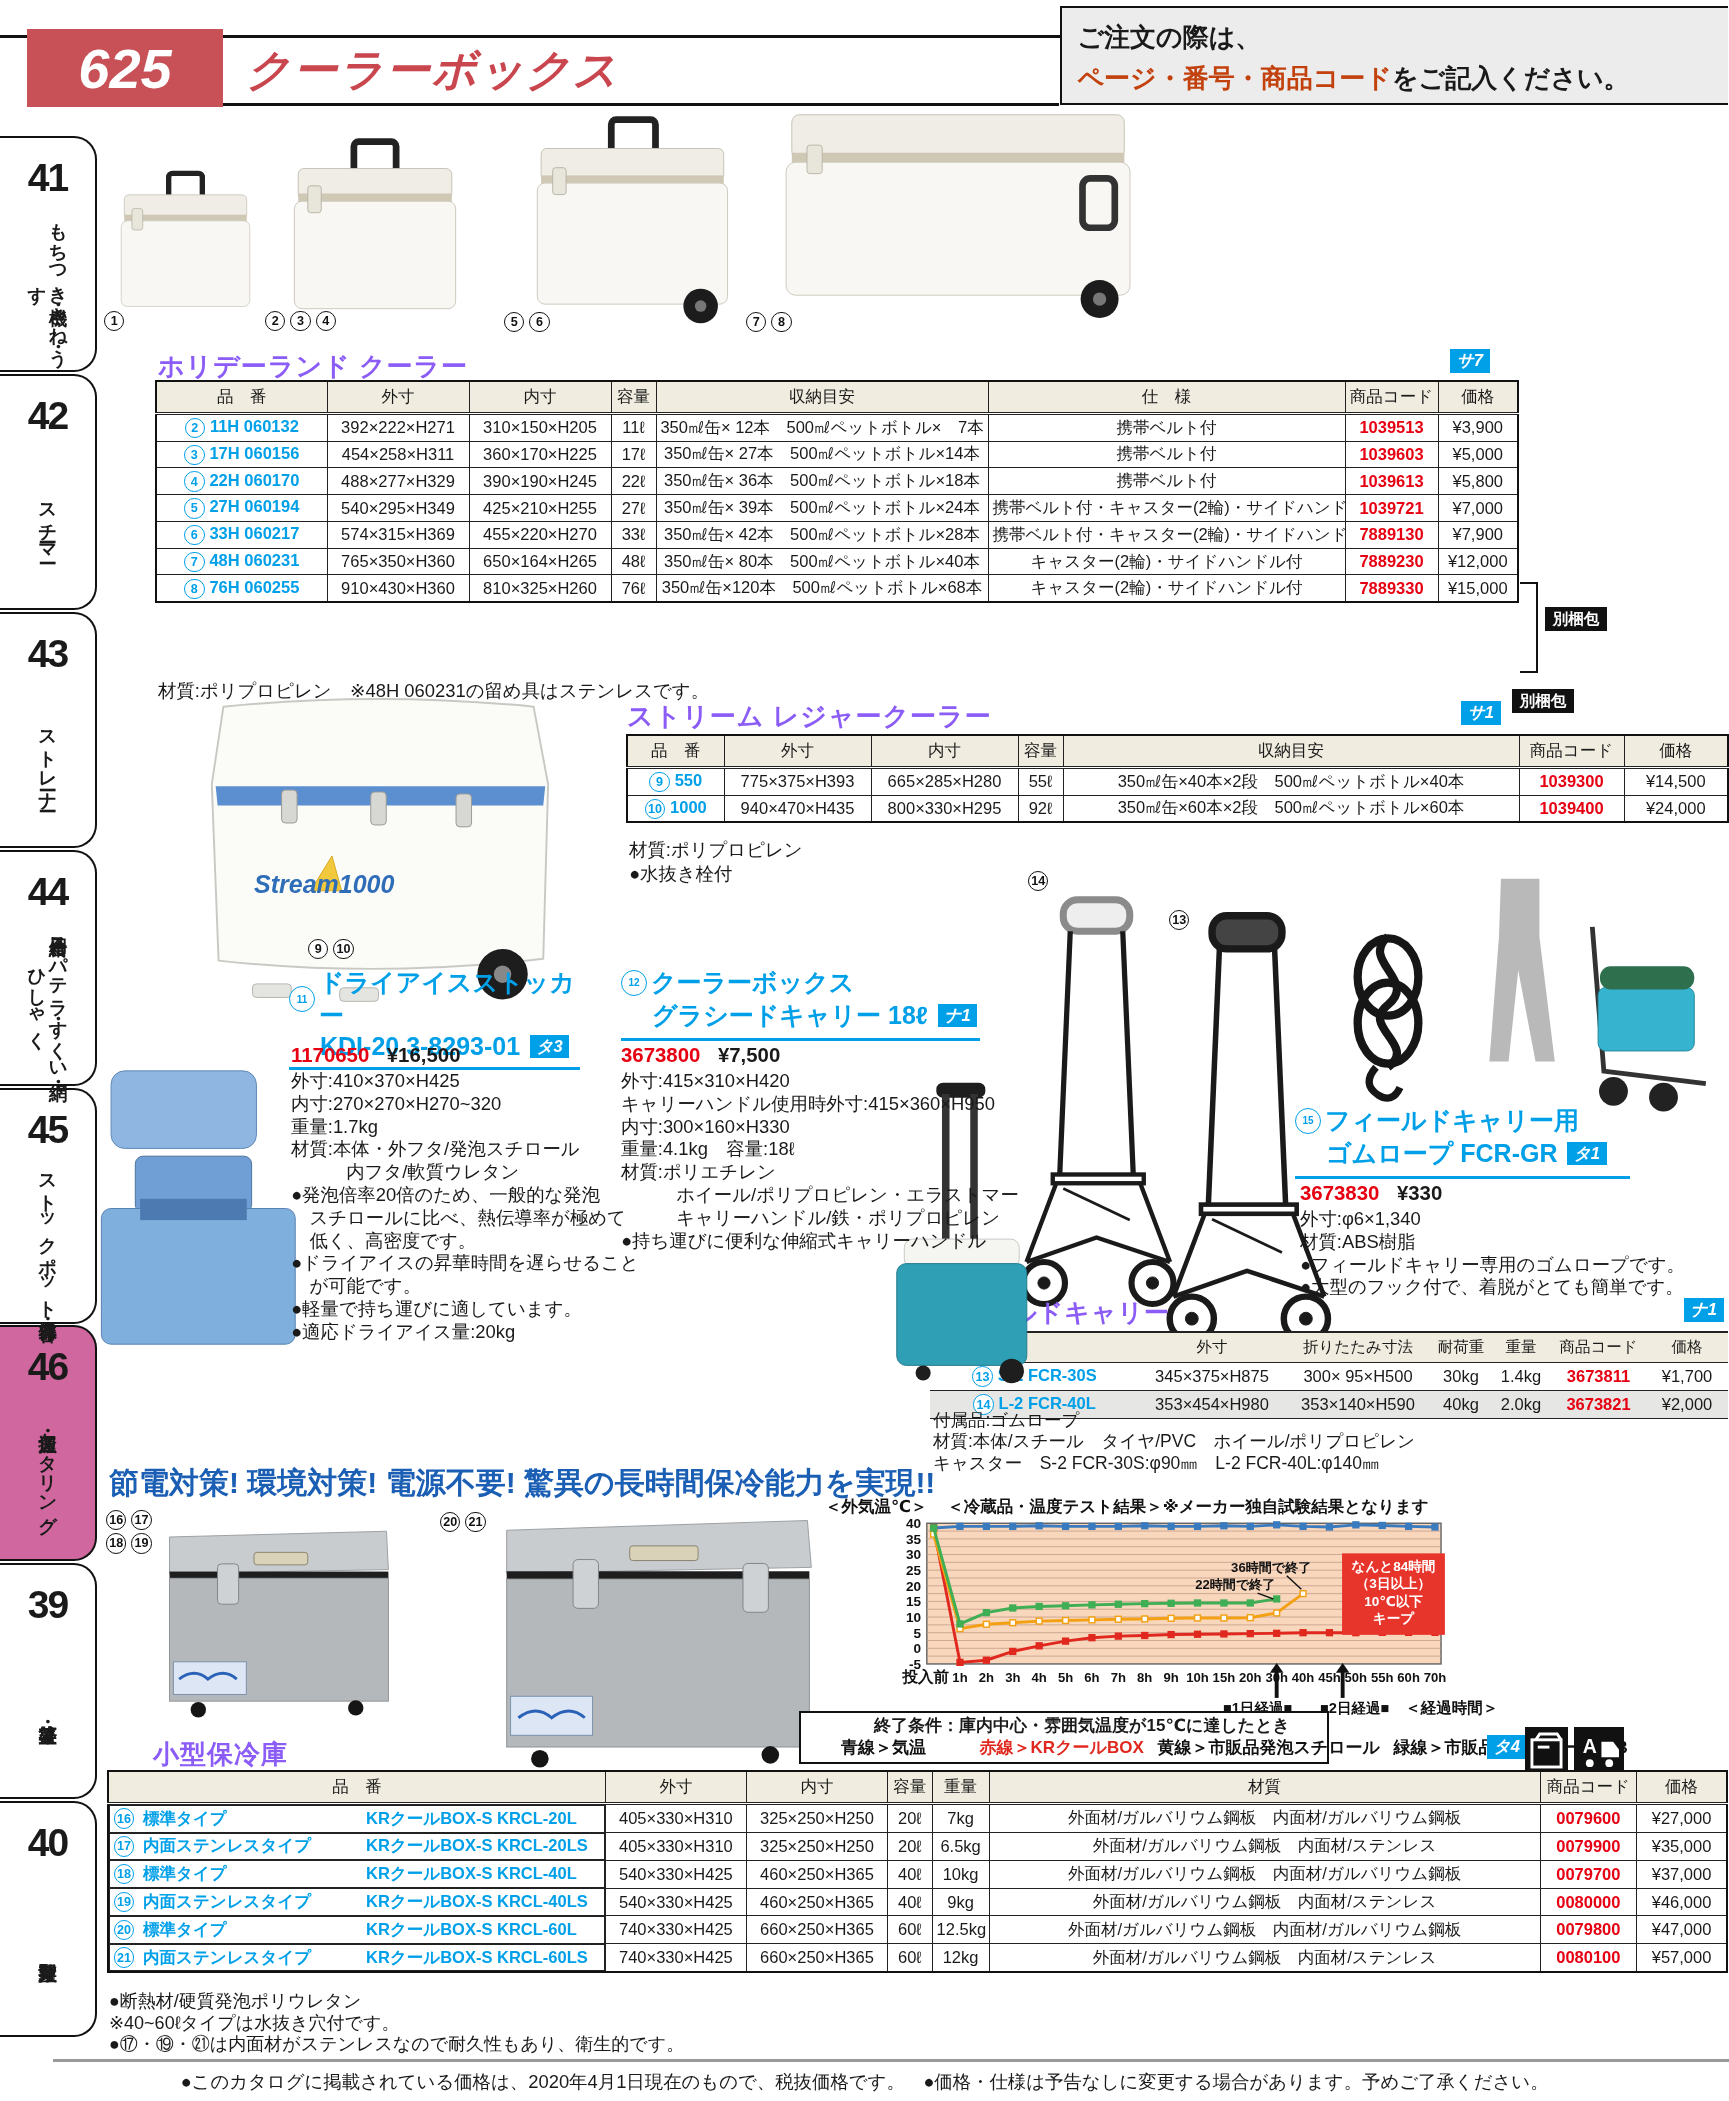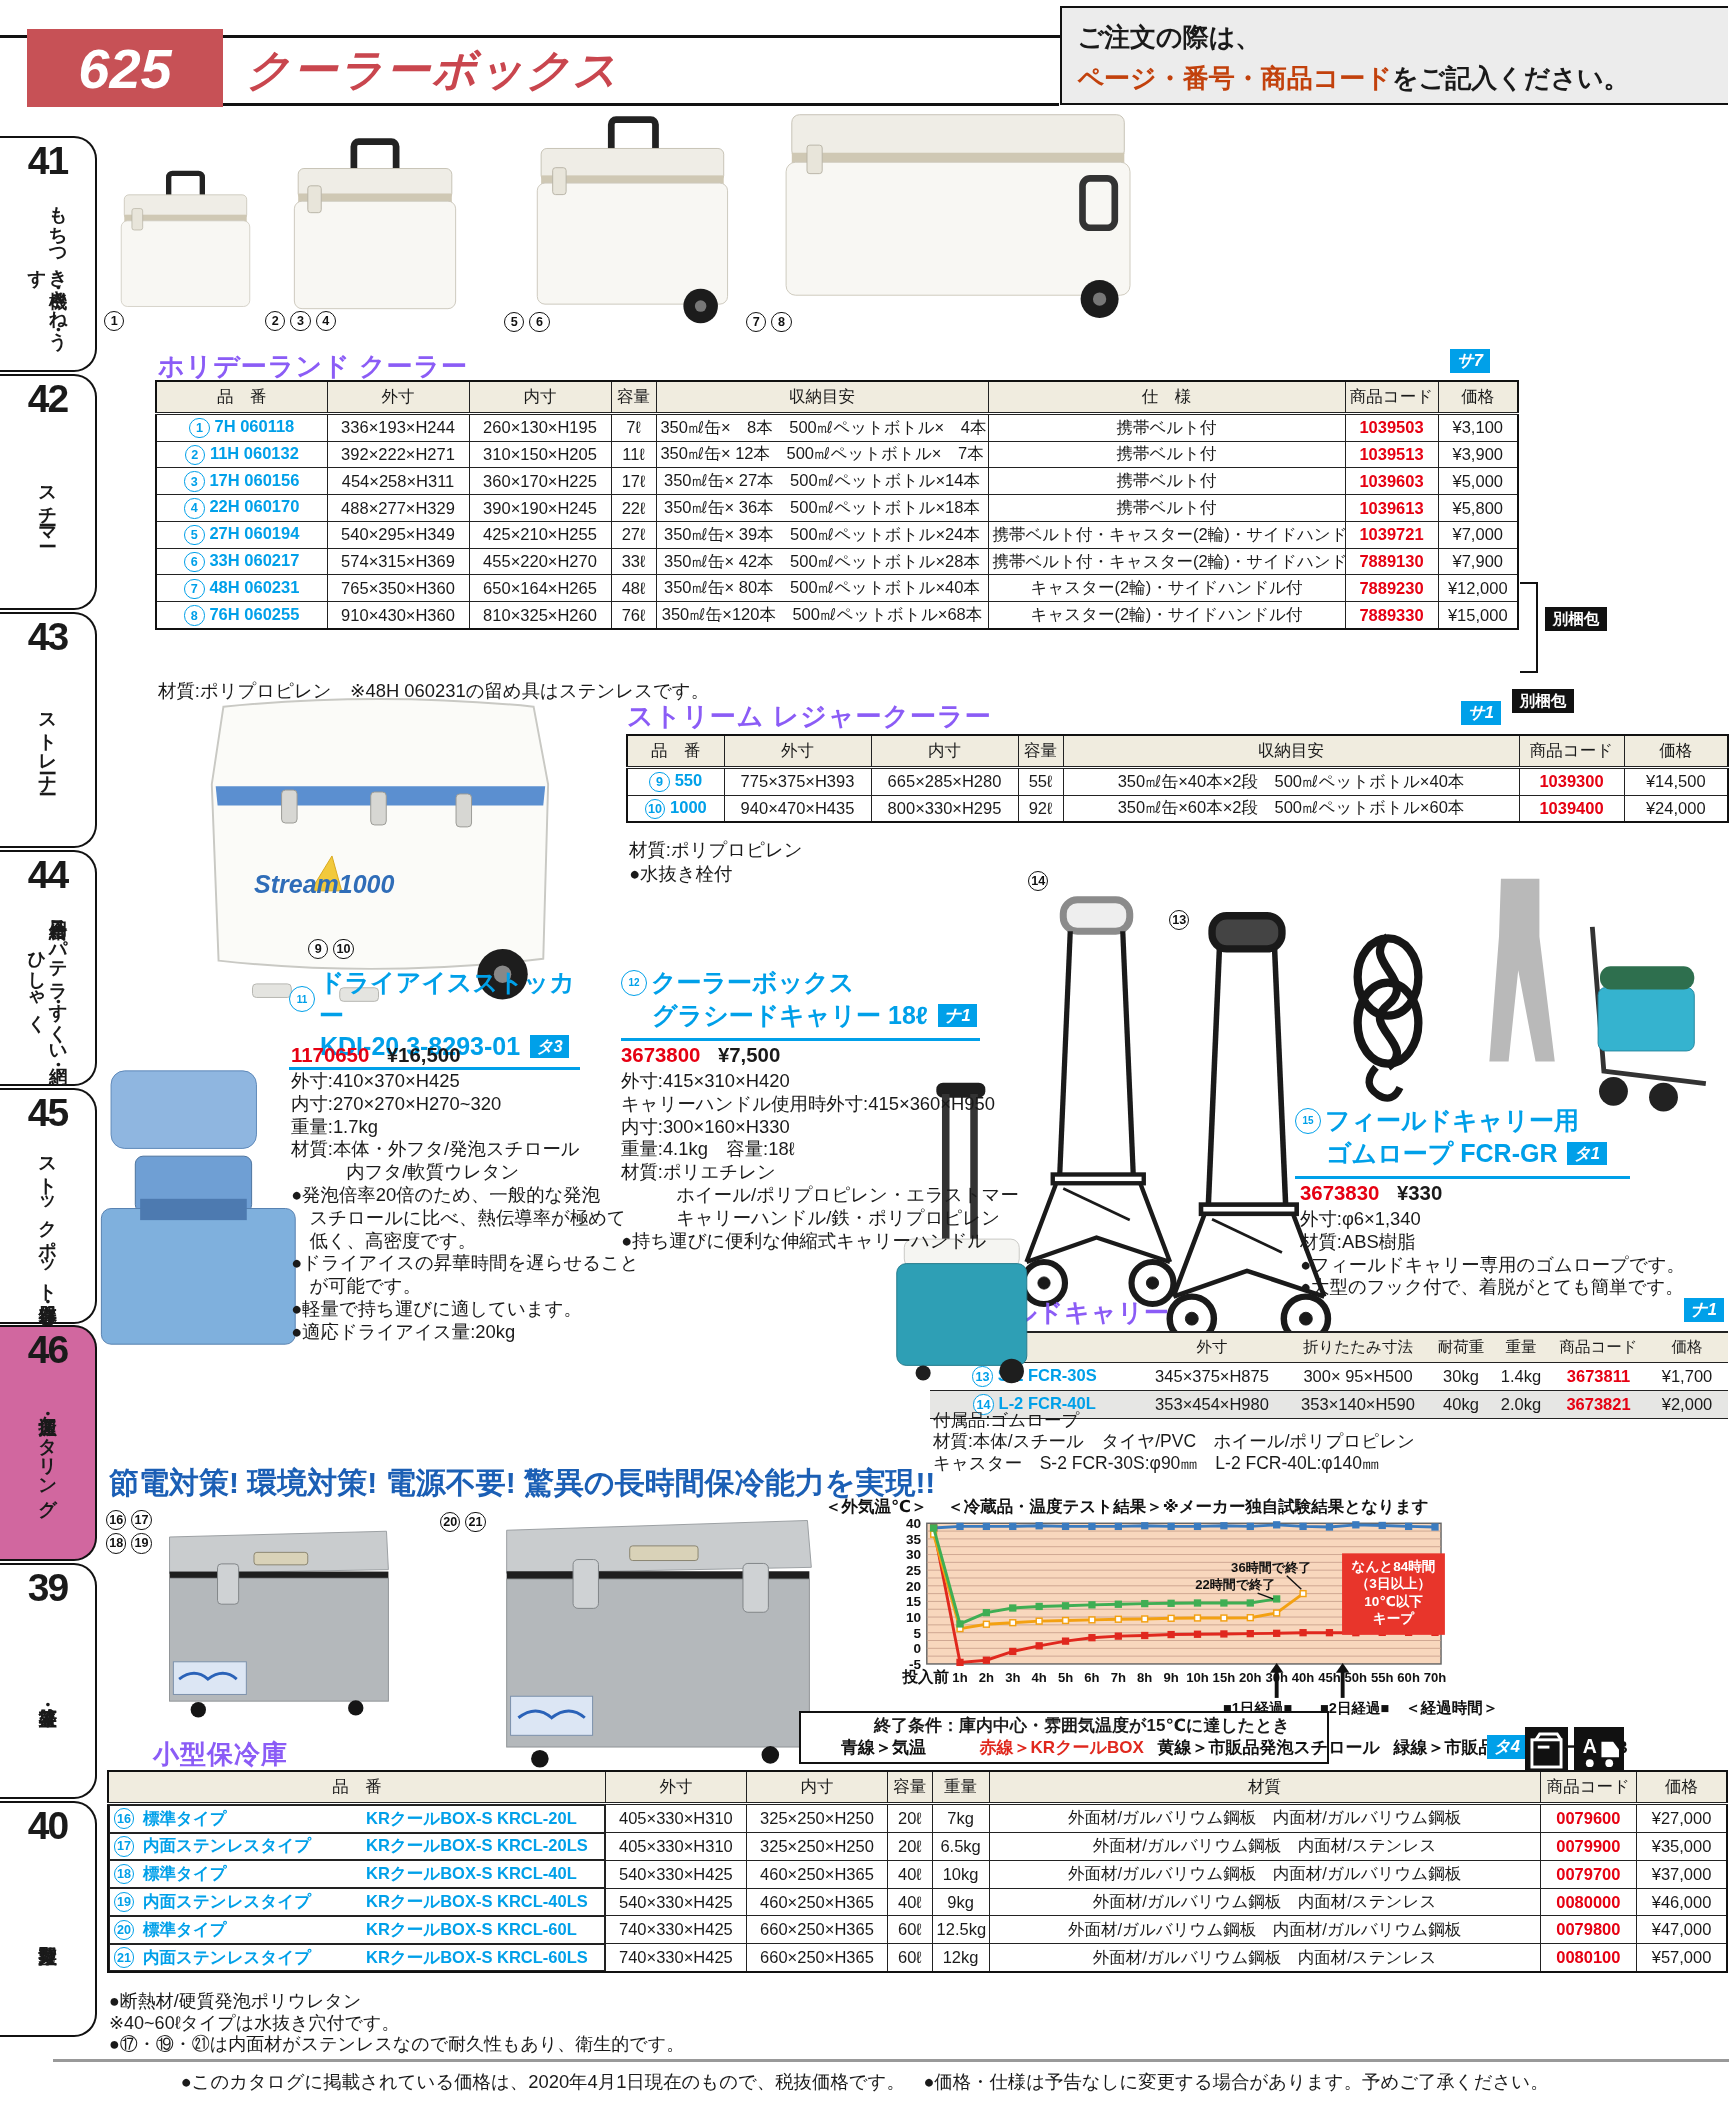--- a/index.html
+++ b/index.html
@@ -11,21 +11,21 @@
   .pagenum{left:27px;top:29px;width:196px;height:78px;background:#c75156;color:#fff;
            display:flex;align-items:center;justify-content:center;font-size:56px;font-weight:bold;font-style:italic;}
   .pagetitle{left:246px;top:41px;font-size:44px;font-weight:bold;font-style:italic;color:#c9464e;letter-spacing:1.9px;}
   .header-rule2{left:223px;top:103px;width:836px;height:2.9px;background:#111;}
   .ordernote{left:1060px;top:5.8px;width:668px;height:99px;background:#ececec;border:2.9px solid #111;border-right:none;
              padding:9.7px 15.5px;box-sizing:border-box;font-size:26px;font-weight:bold;line-height:1.55;}
   .ordernote .red{color:#c2410c;}
   
   .sidebar{left:0;top:136px;width:97px;}
   .tab{box-sizing:border-box;width:97px;height:236px;margin-bottom:1.9px;background:#fff;
-       border:2.9px solid #111;border-left:none;border-radius:0 23px 23px 0;text-align:center;padding-top:1px;}
+       border:2.9px solid #111;border-left:none;border-radius:0 23px 23px 0;text-align:center;padding-top:18px;}
   .tab.active{background:#d1679f;}
   .tab-num{font-size:39px;font-weight:bold;letter-spacing:-1.9px;}
   .tab-label{writing-mode:vertical-rl;text-orientation:upright;margin:1.9px auto 0;height:163px;
              font-size:18.4px;font-weight:bold;line-height:1.15;}
   
   .cyan{color:#00a0e9;}
   .sec-h{font-size:26px;font-weight:bold;color:#8b5cf6;letter-spacing:1px;}
   .badge-blue{display:inline-block;background:#00a0e9;color:#fff;font-weight:bold;font-style:italic;
               font-size:16.5px;padding:1.9px 6.8px;line-height:1.2;}
   .badge-black{display:inline-block;background:#111;color:#fff;font-weight:bold;font-size:15.5px;
@@ -201,30 +201,20 @@
             <th>外寸</th>
             <th>内寸</th>
             <th>容量</th>
             <th>収納目安</th>
             <th>仕　様</th>
             <th>商品コード</th>
             <th>価格</th>
           </tr>
         </thead>
       <tbody>
-          <tr>
-            <td class="item"><span class="circ cyan">1</span><span>7H 060118</span></td>
-            <td>336×193×H244</td>
-            <td>260×130×H195</td>
-            <td>7ℓ</td>
-            <td class="left">350㎖缶×　8本　500㎖ペットボトル×　4本</td>
-            <td class="left">携帯ベルト付</td>
-            <td class="code">1039503</td>
-            <td class="price">¥3,100</td>
-          </tr>
           <tr>
             <td class="item"><span class="circ cyan">2</span><span>11H 060132</span></td>
             <td>392×222×H271</td>
             <td>310×150×H205</td>
             <td>11ℓ</td>
             <td class="left">350㎖缶× 12本　500㎖ペットボトル×　7本</td>
             <td class="left">携帯ベルト付</td>
             <td class="code">1039513</td>
             <td class="price">¥3,900</td>
           </tr>

